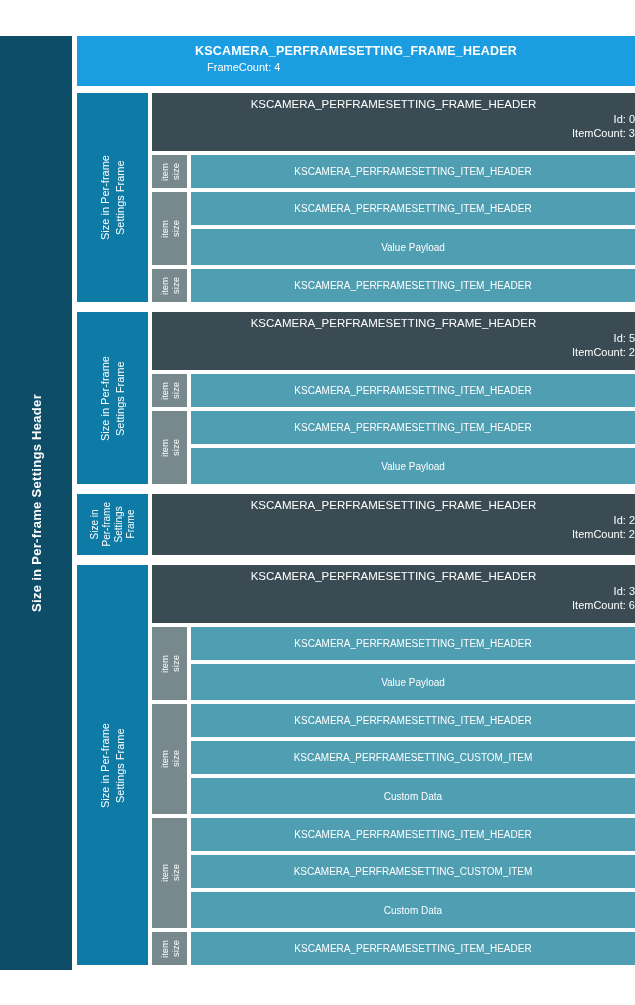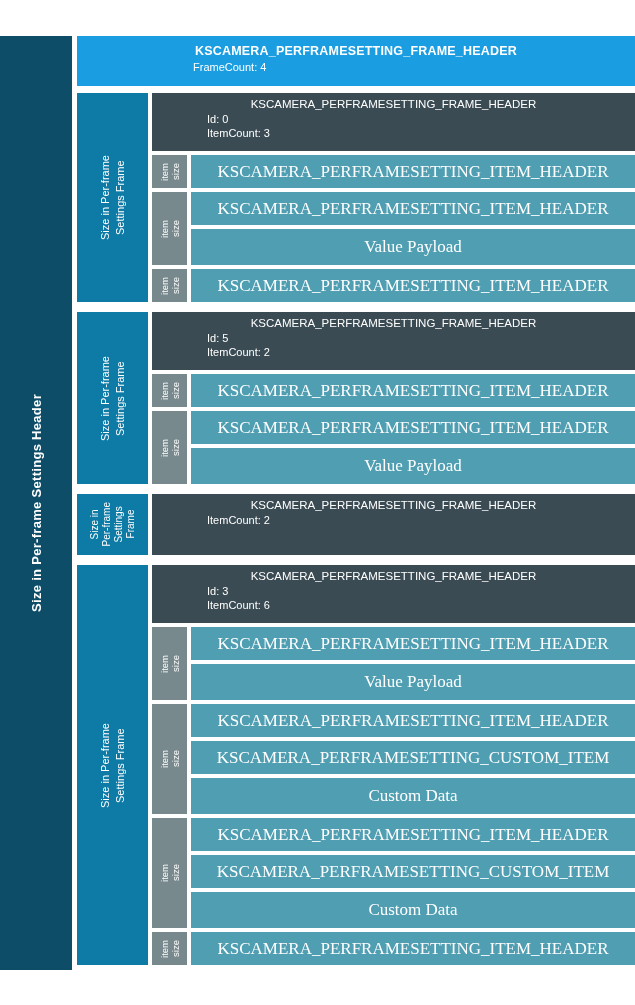--- a/index.html
+++ b/index.html
@@ -25,54 +25,54 @@
   .left-bar .vtext{font-weight:bold;font-size:13px;letter-spacing:.3px;}
 
   
   .main{position:absolute;left:77px;top:36px;right:0;}
 
   .top-bar{
     height:50px;background:var(--top-bar);color:var(--text);
     box-sizing:border-box;padding-top:8px;
   }
   .top-title{text-align:center;font-weight:bold;font-size:12.5px;line-height:15px;letter-spacing:.2px;}
-  .top-sub{padding-left:116px;font-size:11px;line-height:15px;margin-top:1px;}
+  .top-sub{padding-left:116px;font-size:11px;line-height:15px;margin-top:1px;margin-left:14px;}
 
   .frames{margin-top:7px;display:flex;flex-direction:column;gap:10px;}
 
   .frame{display:flex;gap:4px;}
   .frame-bar{
     width:71px;flex:none;background:var(--frame-bar);
     display:flex;align-items:center;justify-content:center;
   }
   .frame-bar .vtext{font-size:11px;line-height:15px;}
   .frame-bar.compact .vtext{font-size:10px;line-height:12px;}
 
   .frame-body{flex:1;display:flex;flex-direction:column;gap:4px;min-width:0;}
 
   .frame-header{
     background:var(--frame-header);color:var(--text);
     min-height:58px;box-sizing:border-box;padding-top:4px;
   }
   .frame-header.no-items{min-height:61px;}
   .fh-title{text-align:center;font-size:11.5px;line-height:15px;}
-  .fh-line{padding-left:55px;font-size:11px;line-height:14px;}
+  .fh-line{padding-left:55px;font-size:11px;line-height:14px;text-align:right;}
 
   .group{display:flex;gap:4px;}
   .item-size{
     width:35px;flex:none;background:var(--item-size);
     display:flex;align-items:center;justify-content:center;
   }
   .item-size .vtext{font-size:9.5px;line-height:11px;}
 
   .rows{flex:1;display:flex;flex-direction:column;gap:4px;min-width:0;}
   .row{
     background:var(--row);color:var(--text);
     display:flex;align-items:center;justify-content:center;
-    font-size:17px;height:33px;flex:none;font-family:Liberation Serif, serif;
+    font-size:10px;height:33px;flex:none;
   }
   .row.value-payload-row,.row.custom-data-row{height:36px;}
 </style>
 </head>
 <body>
 
 <div class="canvas">
 
   <div class="left-bar">
     <div class="vtext">Size in Per-frame Settings Header</div>
@@ -177,20 +177,21 @@
             <div class="vtext">
               <div>Size in</div>
               <div>Per-frame</div>
               <div>Settings</div>
               <div>Frame</div>
             </div>
           </div>
           <div class="frame-body">
             <div class="frame-header no-items">
               <div class="fh-title">KSCAMERA_PERFRAMESETTING_FRAME_HEADER</div>
+              <div class="fh-line">Id: 2</div>
               <div class="fh-line">ItemCount: 2</div>
             </div>
           </div>
         </section>
         <section class="frame">
           <div class="frame-bar">
             <div class="vtext">
               <div>Size in Per-frame</div>
               <div>Settings Frame</div>
             </div>

